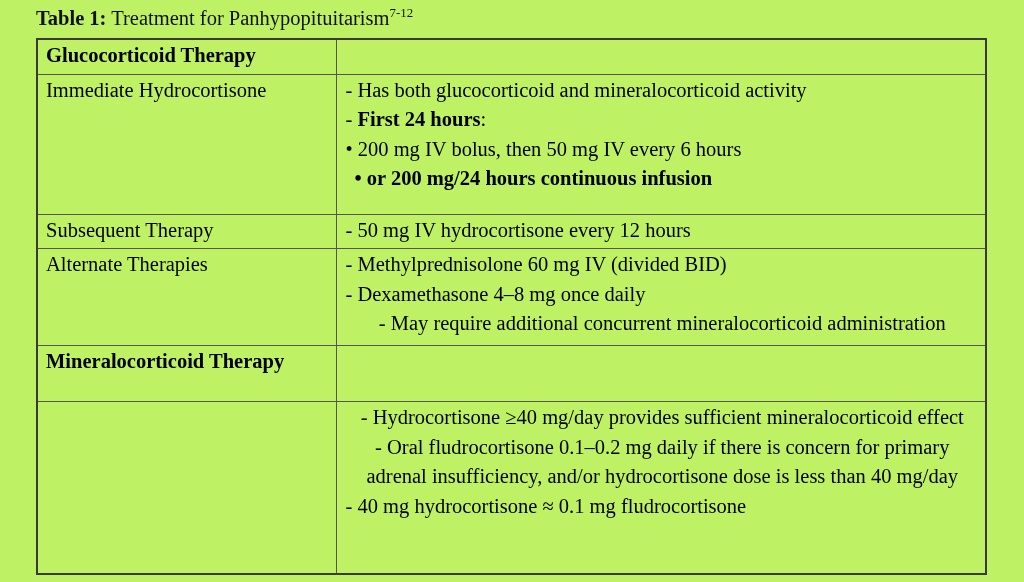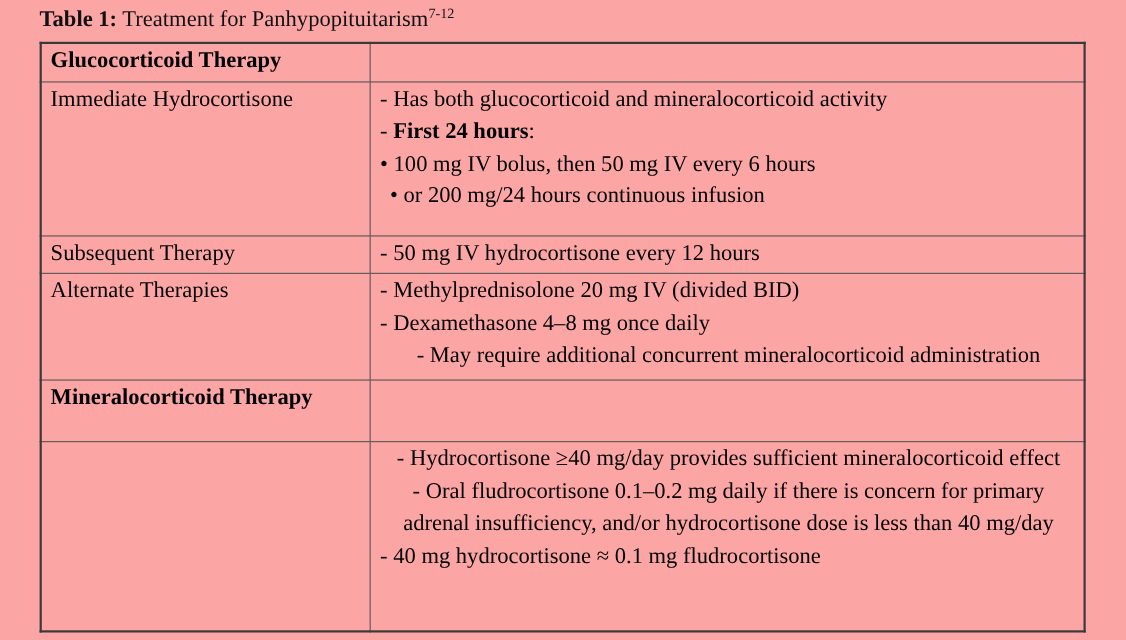--- a/index.html
+++ b/index.html
@@ -13,21 +13,21 @@
     height: 582px;
     font-family: "Liberation Serif", "DejaVu Serif", serif;
     color: #000000;
     overflow: hidden;
   }
 
   .page {
     position: relative;
     width: 1024px;
     height: 582px;
-    background: #fca5a5;
+    background: #bef264;
   }
 
   
   .caption {
     position: absolute;
     left: 36px;
     top: 5px;
     width: 950px;
     height: 28px;
     font-size: 20.5px;
@@ -78,21 +78,21 @@
     padding-left: 9px;
     padding-right: 6px;
   }
   .section-head {
     font-weight: bold;
   }
   .bold-run { font-weight: bold; margin-top: 31px; }
 
   .ln { display: block; white-space: nowrap; }
   .ln.wrap { white-space: normal; text-align: center; }
-  .ln.indent { padding-left: 9px; }
+  .ln.indent { padding-left: 9px; font-weight: bold; }
 
   
   .r-head    { height: 30px; margin-top: 31px; }
   .r-immed   { height: 140px; }
   .r-subseq  { height: 29px; }
   .r-alt     { height: 97px; }
   .r-mineral { height: 56px; margin-top: 32px; }
   .r-last    { height: 172px; }
 </style>
 </head>
@@ -115,36 +115,36 @@
         <tr class="r-head">
           <td class="label-cell section-head">Glucocorticoid Therapy</td>
           <td class="body-cell"></td>
         </tr>
 
         <tr class="r-immed">
           <td class="label-cell">Immediate Hydrocortisone</td>
           <td class="body-cell">
             <span class="ln">- Has both glucocorticoid and mineralocorticoid activity</span>
             <span class="ln"><span>- </span><span class="bold-run">First 24 hours</span><span>:</span></span>
-            <span class="ln">• 100 mg IV bolus, then 50 mg IV every 6 hours</span>
+            <span class="ln">• 200 mg IV bolus, then 50 mg IV every 6 hours</span>
             <span class="ln indent">• or 200 mg/24 hours continuous infusion</span>
           </td>
         </tr>
 
         <tr class="r-subseq">
           <td class="label-cell">Subsequent Therapy</td>
           <td class="body-cell">
             <span class="ln">- 50 mg IV hydrocortisone every 12 hours</span>
           </td>
         </tr>
 
         <tr class="r-alt">
           <td class="label-cell">Alternate Therapies</td>
           <td class="body-cell">
-            <span class="ln">- Methylprednisolone 20 mg IV (divided BID)</span>
+            <span class="ln">- Methylprednisolone 60 mg IV (divided BID)</span>
             <span class="ln">- Dexamethasone 4–8 mg once daily</span>
             <span class="ln wrap">- May require additional concurrent mineralocorticoid administration</span>
           </td>
         </tr>
 
         <tr class="r-mineral">
           <td class="label-cell section-head">Mineralocorticoid Therapy</td>
           <td class="body-cell"></td>
         </tr>
 

